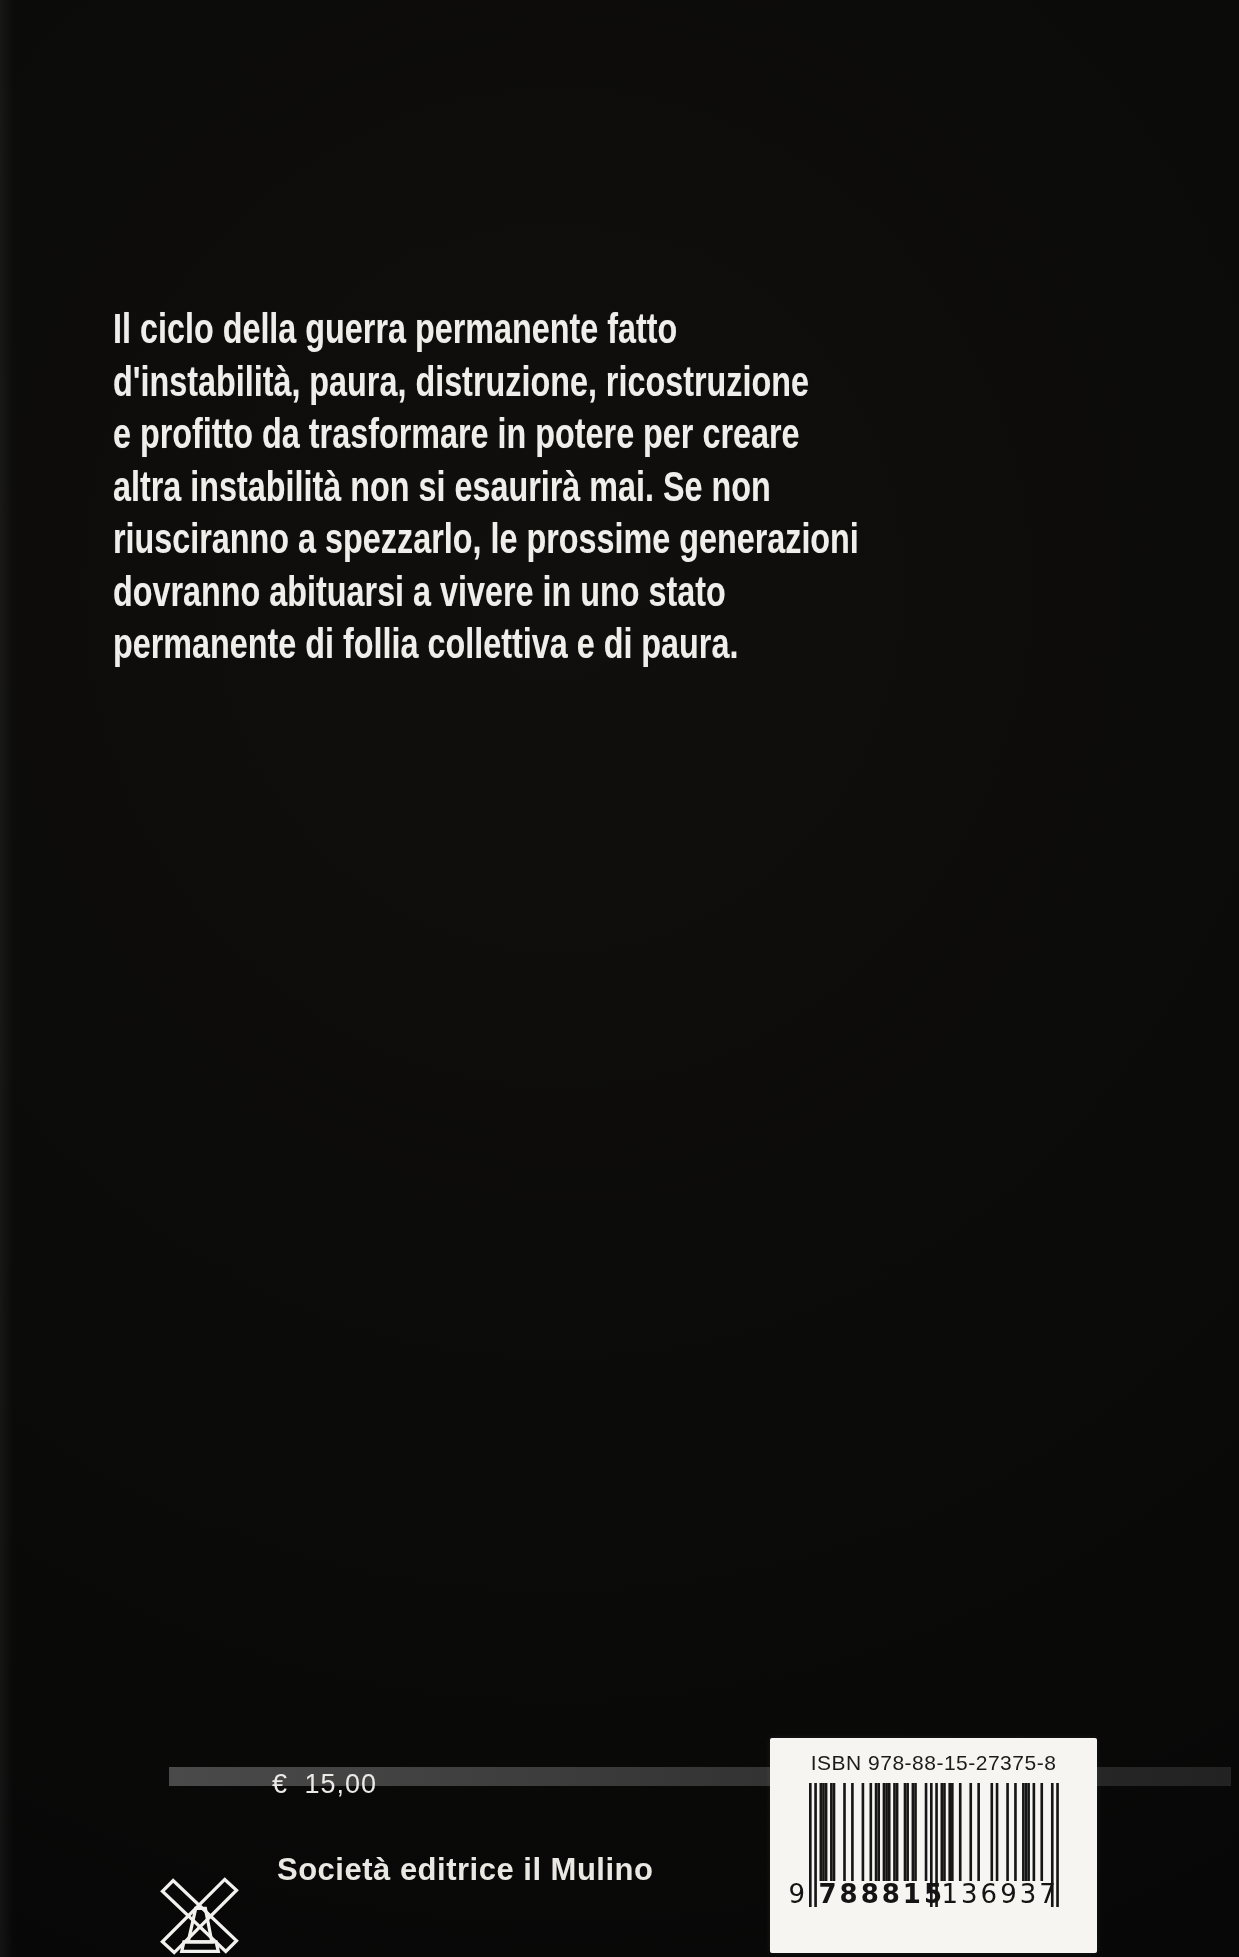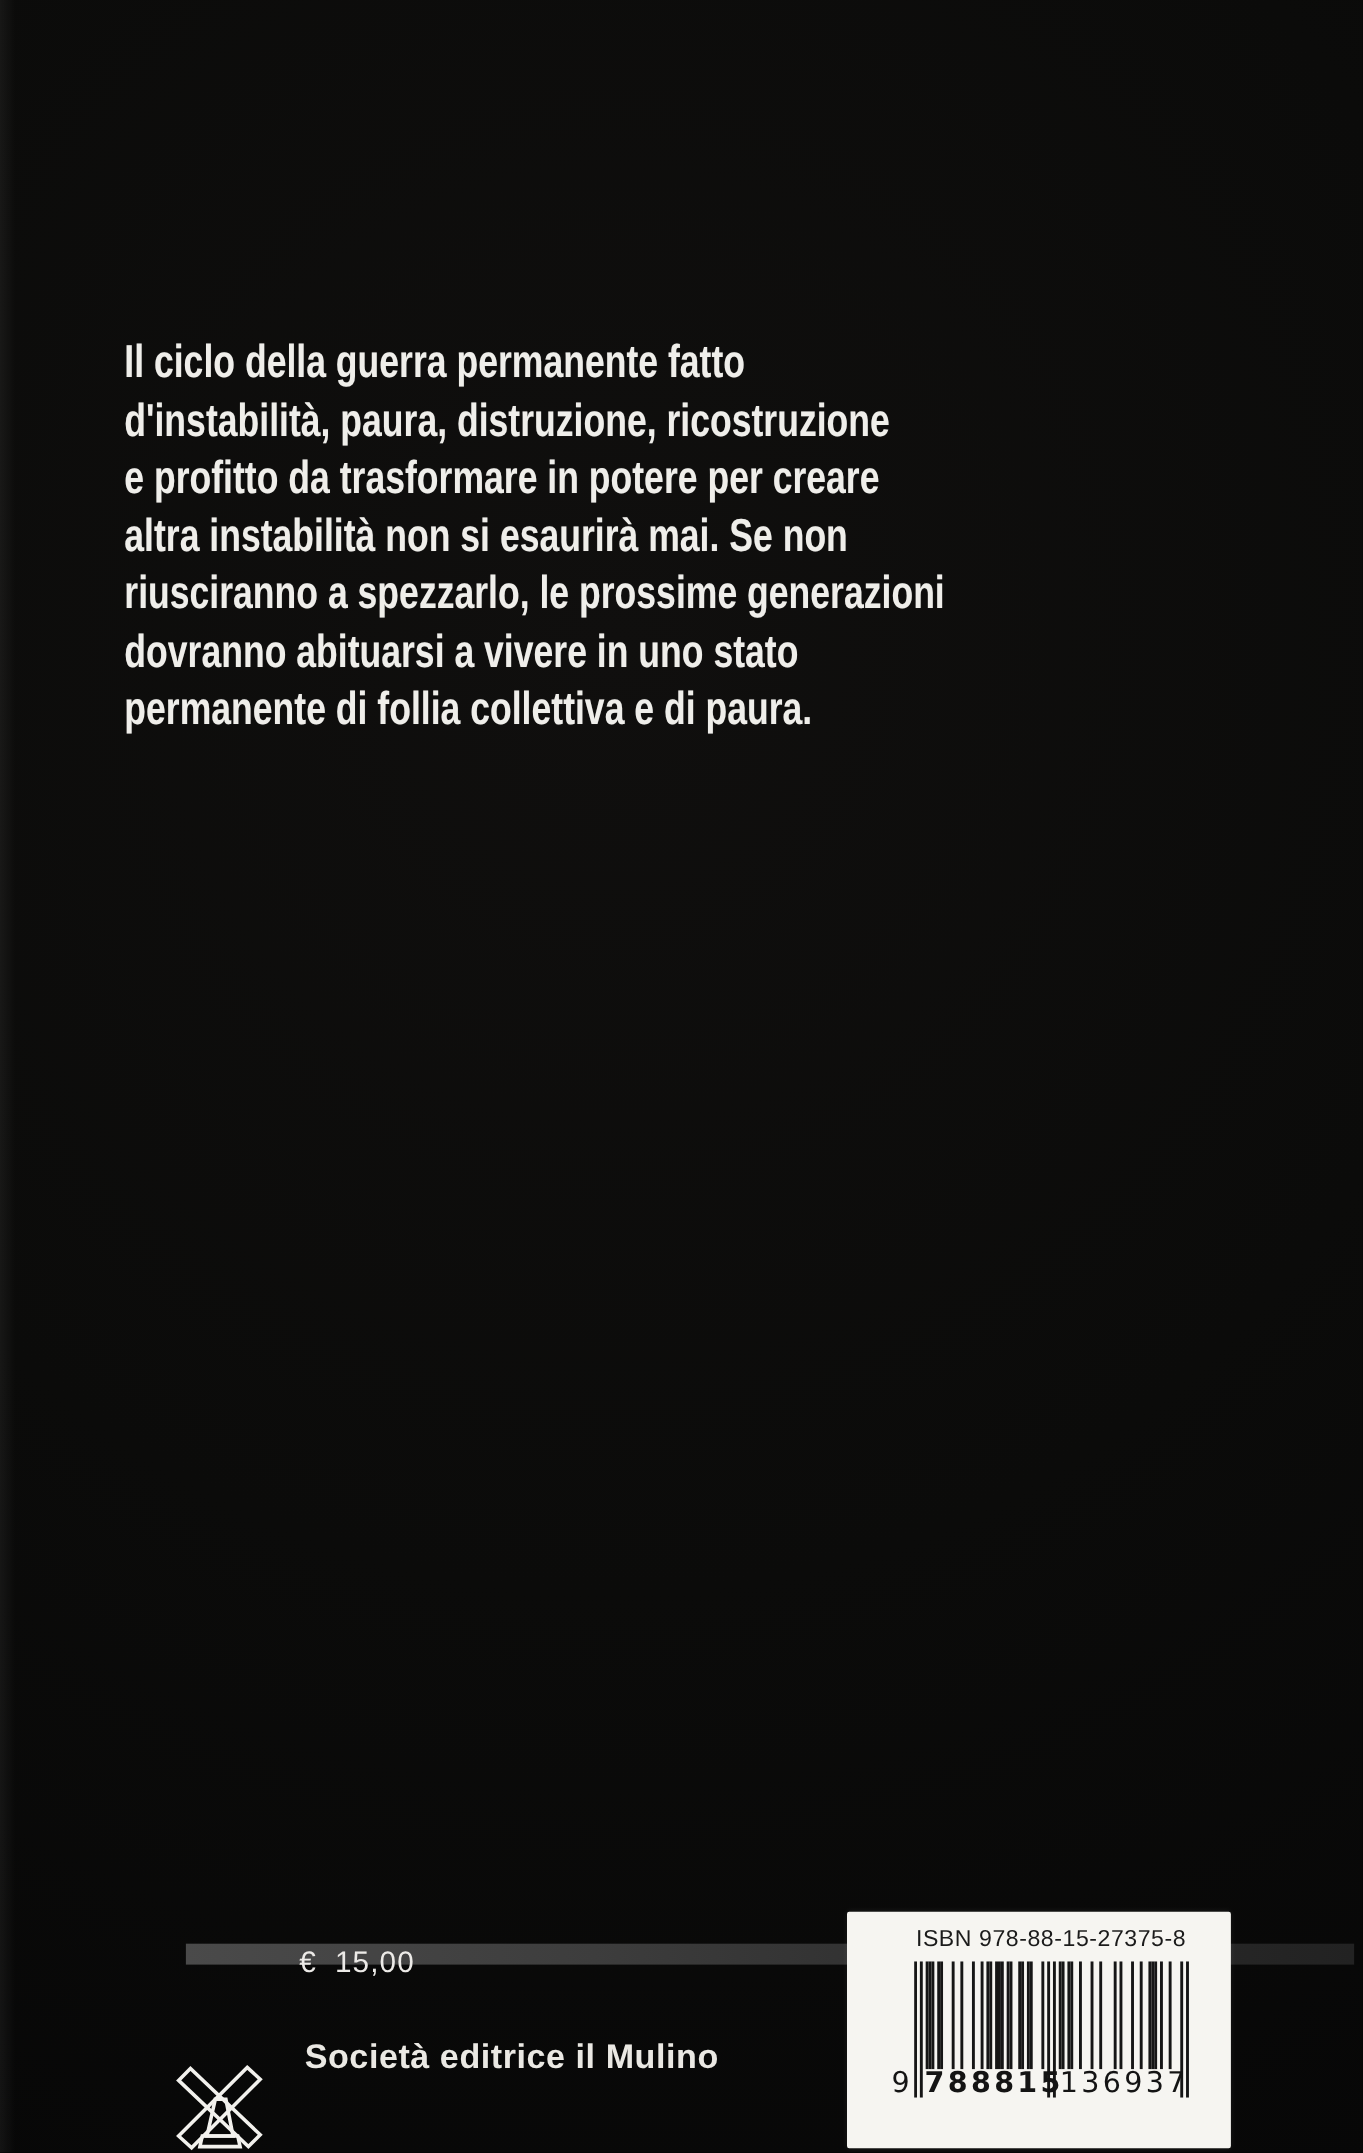--- a/index.html
+++ b/index.html
@@ -32,21 +32,20 @@
   }
   .price{
     position:absolute;left:103px;top:0;height:35px;line-height:34px;
     color:#eceae7;font-size:27px;word-spacing:8px;letter-spacing:1px;
   }
 
   .isbn-box{
     position:absolute;left:770px;top:1738px;width:327px;height:215px;
     background:#f6f5f1;border-radius:2px;
     box-shadow:0 0 6px rgba(255,255,255,0.08);
-    padding-left:22px;
   }
   .isbn-label{
     margin-top:13px;text-align:center;
     color:#1b1b1b;font-size:21px;letter-spacing:0.5px;
   }
   .barcode{
     position:relative;width:250px;height:124px;margin:8px auto 0 auto;
   }
   .bars{position:absolute;left:0;top:0;}
   .bdigit{

